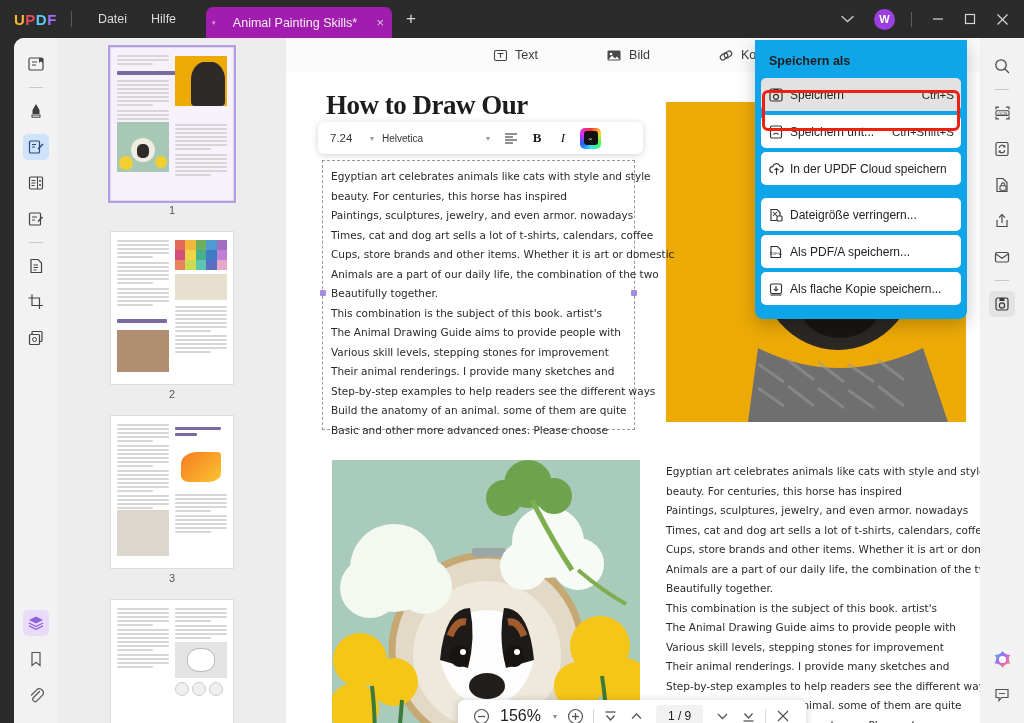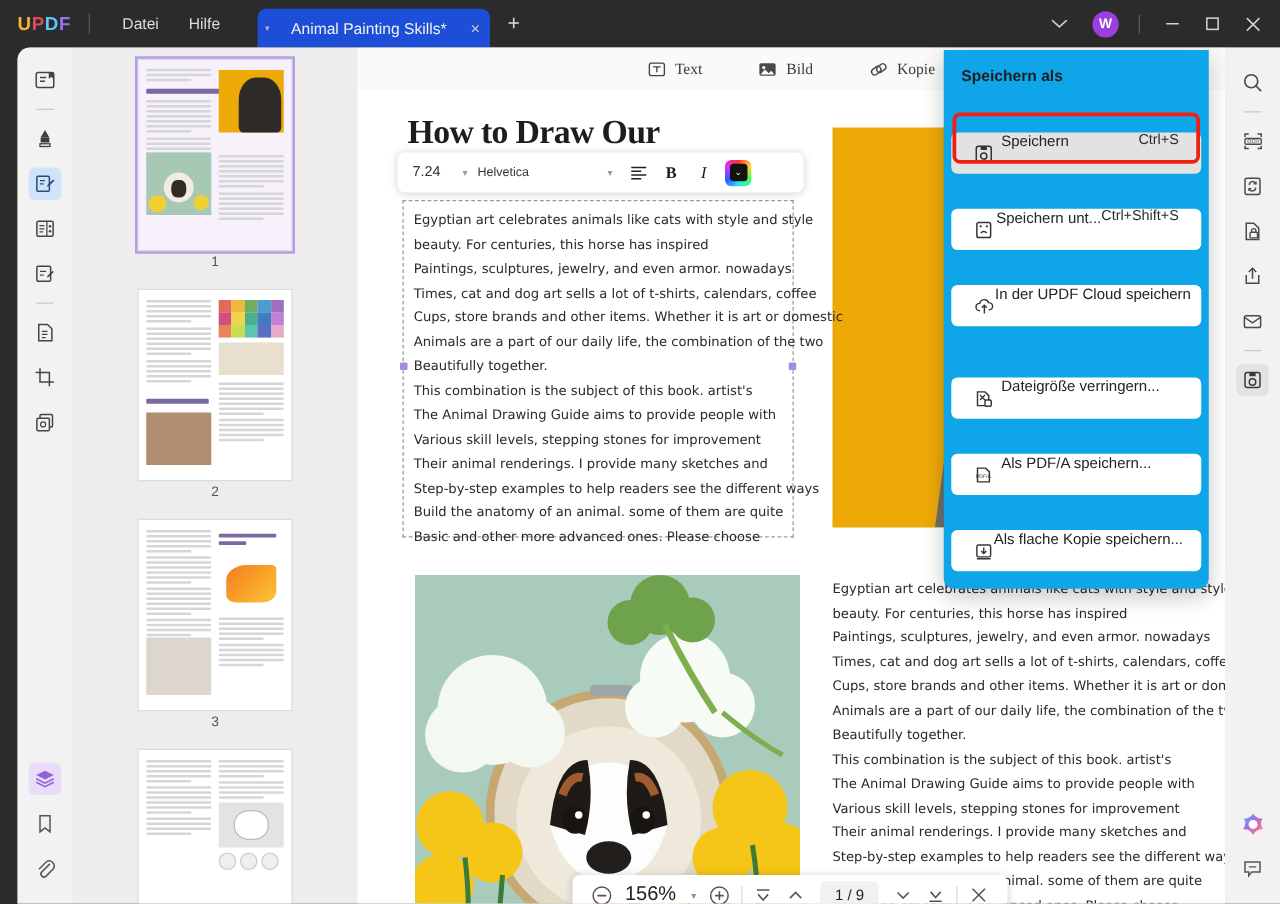--- a/index.html
+++ b/index.html
@@ -29,21 +29,21 @@
   .logo span:nth-child(2){ color:#e0485a; }
   .logo span:nth-child(3){ color:#5bc8f5; }
   .logo span:nth-child(4){ color:#9b6ef3; }
   .tb-sep { width:1px; height:16px; background:#5a5a5a; margin:0 14px; }
   .menu-item {
     color:#dcdcdc; font-size:12.5px; padding:4px 12px; cursor:default;
   }
   .tab {
     margin-left: 18px;
     height: 31px; min-width: 186px;
-    background: #1d4ed8;
+    background: #a21caf;
     border-radius: 7px 7px 0 0;
     display:flex; align-items:center;
     align-self: flex-end;
     padding: 0 8px 0 6px;
     position: relative;
   }
   .tab .caret { color:#b9b9b9; font-size:7px; margin-right:6px; }
   .tab .tab-title {
     color:#f0f0f0; font-size:12.5px; flex:1; text-align:center;
     white-space:nowrap; overflow:hidden;
@@ -120,23 +120,22 @@
   .mini .hd { height:4px; background:#7a6aa0; width:56%; margin:3px 0 4px; border-radius:1px;}
 
   
   .docarea {
     position:absolute; top:0; left:272px; right:44px; height:685px;
     background:#fafafa; overflow:hidden;
   }
   .doctoolbar {
     position:absolute; top:0; left:0; right:0; height:34px;
     background:#fafafa;
-    display:flex; align-items:center; justify-content:center; gap:44px;
+    display:flex; align-items:center; justify-content:center; gap:68px;
     z-index:5;
-    font-family:Liberation Serif, serif;
   }
   .dt-item { display:flex; align-items:center; gap:7px; font-size:12.5px; color:#3c3c3c; cursor:pointer; }
 
   .page {
     position:absolute; top:34px; left:0; right:0; bottom:0;
     background:#ffffff;
     overflow:hidden;
   }
   .page-title {
     position:absolute; top:18px; left:40px;
@@ -238,24 +237,24 @@
     border-radius:0 0 8px 8px;
     box-shadow:0 6px 18px rgba(0,0,0,.22);
     padding:0 6px 10px;
     z-index:50;
   }
   .dd-title {
     font-size:12.5px; font-weight:bold; color:#1f1f1f;
     padding:14px 8px 10px;
   }
   .dd-item {
-    display:flex; 
+    display:flex; align-items:center;
     background:#fff; border-radius:5px;
-    height:33px; margin-bottom:4px; padding:0 18px;
-    font-size:12px; color:#232323; cursor:pointer;margin-top:28px;
+    height:33px; margin-bottom:4px; padding:0 7px;
+    font-size:12px; color:#232323; cursor:pointer;
   }
   .dd-item.highlight { background:#e2e2e2; }
   .dd-item .dd-ico { width:22px; display:flex; align-items:center; }
   .dd-item .dd-label { flex:1; white-space:nowrap; }
   .dd-item .dd-key { color:#2b2b2b; font-size:11.5px; white-space:nowrap; }
   .dd-gap { height:9px; }
   .redbox {
     position:absolute; left:762px; top:90px; width:198px; height:41px;
     border:3px solid #f01f0f; border-radius:6px;
     z-index:60; pointer-events:none;

